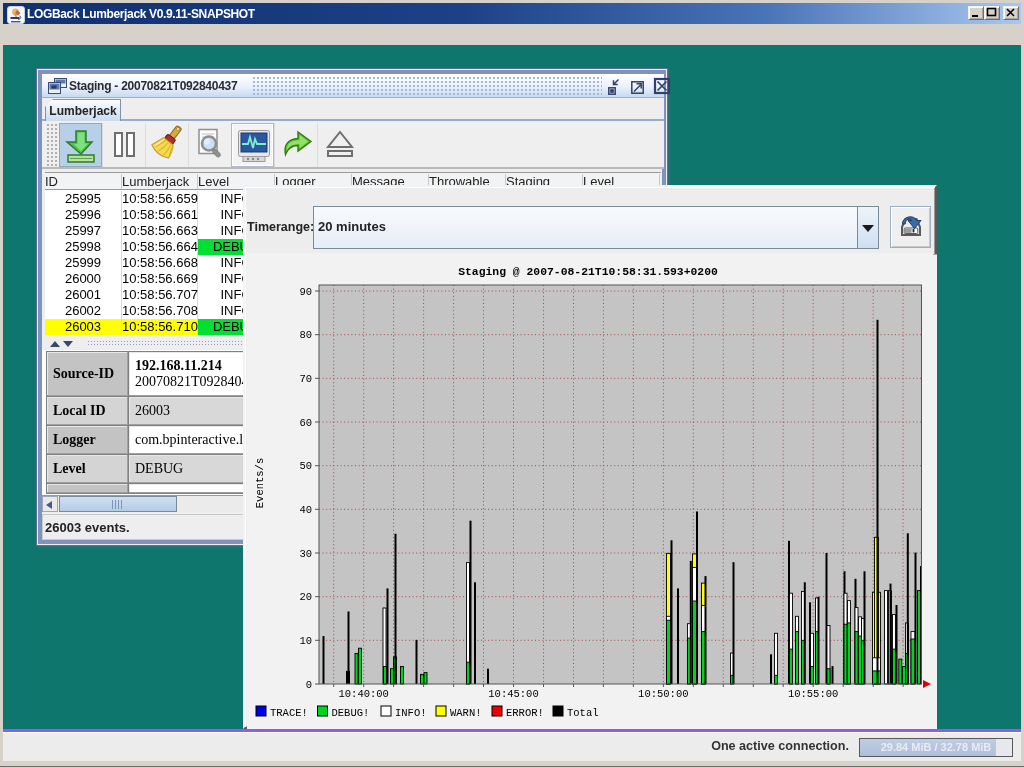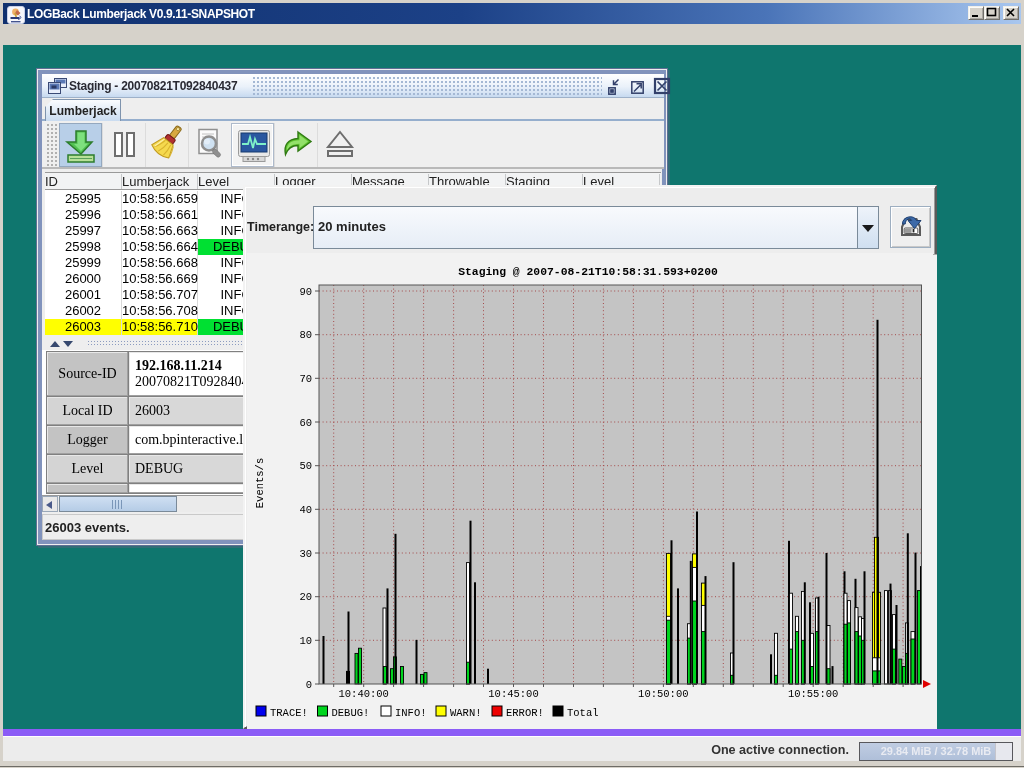--- a/index.html
+++ b/index.html
@@ -16,21 +16,21 @@
 .winbtn { top:3px; width:16px; height:14px; background:#d6d2ca;
   border:1px solid; border-color:#f1efe9 #716f6a #716f6a #f1efe9;
   box-shadow:inset 1px 1px 0 #fcfbf8, inset -1px -1px 0 #a8a5a0;
   color:#000; text-align:center; }
 #menubar { left:3px; top:24px; width:1018px; height:20px;
   background:linear-gradient(#ffffff,#ebebeb);
   border-bottom:1px solid #a9a9a9; font-weight:bold; font-size:11.5px; color:#111; }
 #menubar span { position:absolute; top:4px; }
 #desktop { left:3px; top:45px; width:1018px; height:684px; background:#0f766e; overflow:hidden; }
 #statusbar { left:3px; top:729px; width:1018px; height:32px; background:#ececec;
-  border-top:7px solid #8b5cf6; box-shadow:inset 0 1px 0 #ffffff; }
+  border-top:3px solid #8b5cf6; box-shadow:inset 0 1px 0 #ffffff; }
 #conntext { top:7px; right:172px; white-space:nowrap; font-weight:bold; font-size:12.6px; color:#333; }
 #membar { left:856px; top:6px; width:154px; height:19px; border:1px solid #58585c;
   background:linear-gradient(#c0cde2,#afbfd9); }
 #memrest { right:0; top:0; height:100%; width:17px; background:#e7e8ee; border-left:1px solid #c5c5cc;}
 #memtext { width:100%; top:2px; text-align:center; font-weight:bold; font-size:11px; color:#e9ebf2; }
 
 
 #iframe { left:33px; top:23px; width:632px; height:478px;
   background:#eeeeee;
   border:1px solid #5f6f94; box-shadow: 2px 2px 0 rgba(90,100,130,.45);
@@ -70,21 +70,21 @@
 
 
 #divider { left:5px; top:268px; width:622px; height:12px; background:#eeeeee; }
 .tri { width:0; height:0; }
 
 
 #detail { left:5px; top:281px; width:622px; height:145px; background:#fff;
   font-family:"Liberation Serif", serif; font-size:14px; color:#000; }
 .dt { border-collapse:collapse; margin-left:4px; margin-top:1px; }
 .dt td { border:1px solid #808080; box-shadow:inset -1px -1px 0 #a0a0a0, inset 1px 1px 0 #e8e8e8; padding:2px 6px; }
-.dlab { width:82px; min-width:82px; text-align:center; font-weight:normal;margin-top:32px; }
+.dlab { width:82px; min-width:82px; text-align:left; font-weight:bold;margin-top:32px; }
 .dval { width:540px; }
 
 
 #hscroll { left:5px; top:426px; width:622px; height:17px; background:#ebebeb; border-top:1px solid #999;}
 .sbtn { top:0px; width:16px; height:16px; background:#e9e9e9; border:1px solid #9aa8b8; }
 #hthumb { left:17px; top:0px; width:118px; height:16px;
   background:linear-gradient(#cfdff2,#b5cce6); border:1px solid #7a8a99; }
 #ifstatus { left:5px; top:445px; width:622px; height:26px; background:#eeeeee;
   border:1px solid #c9c9c9; font-weight:bold; font-size:13px; color:#222; }
 

